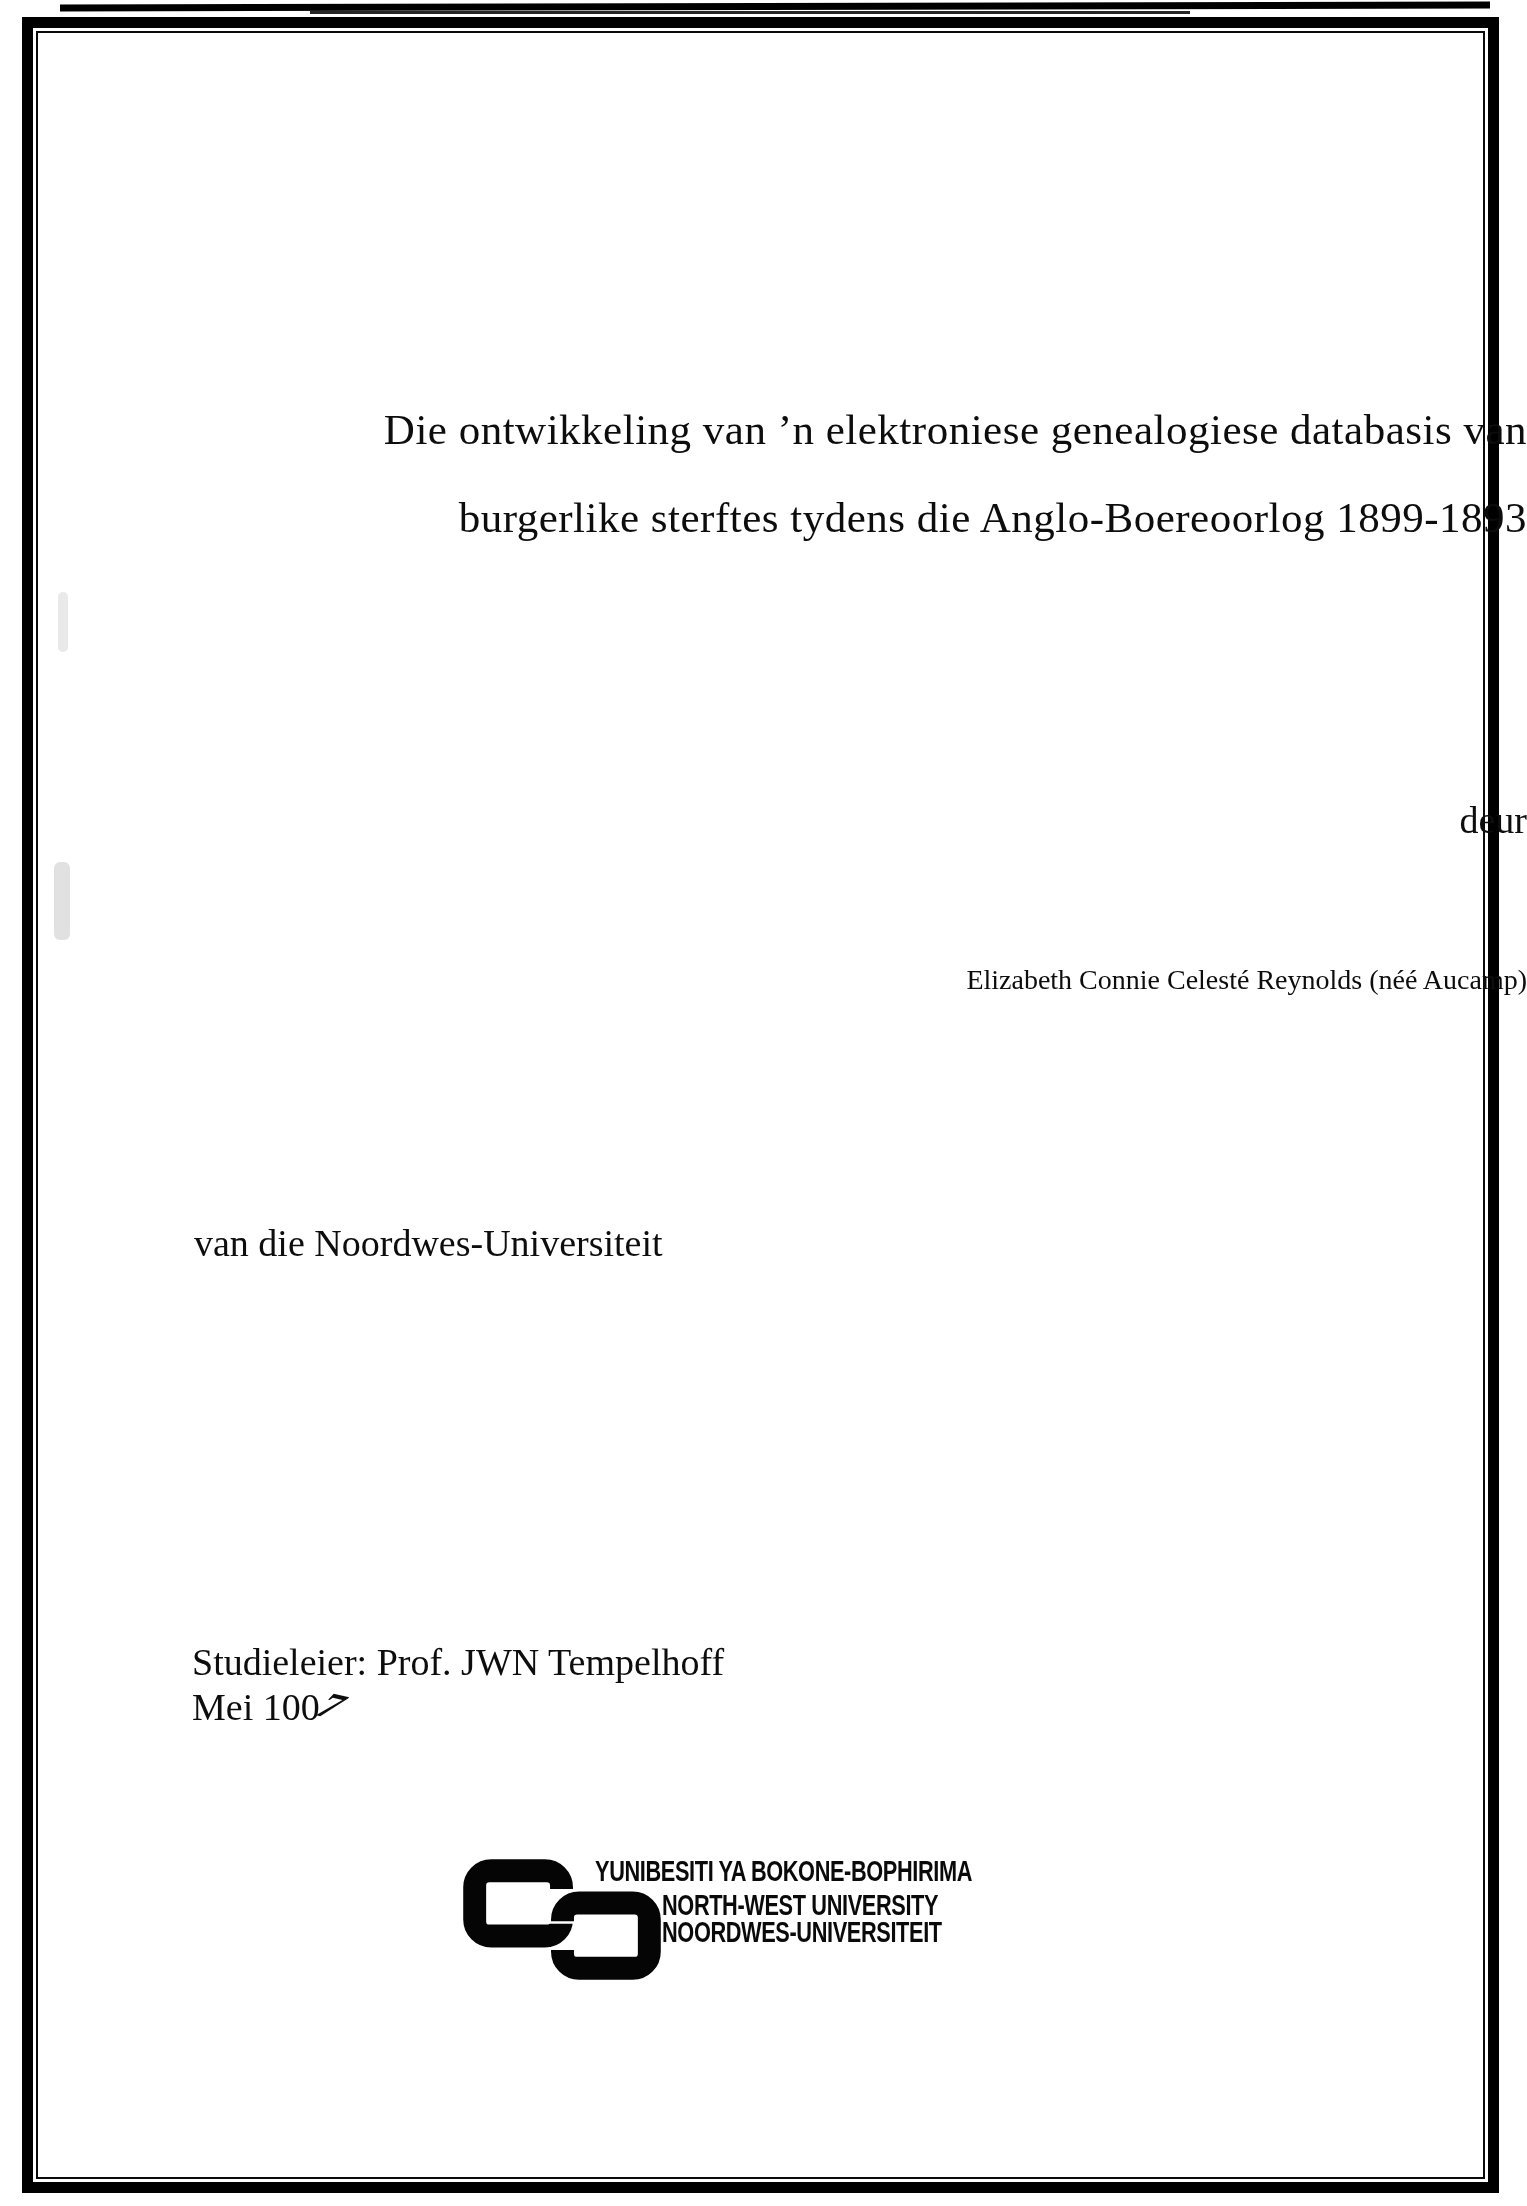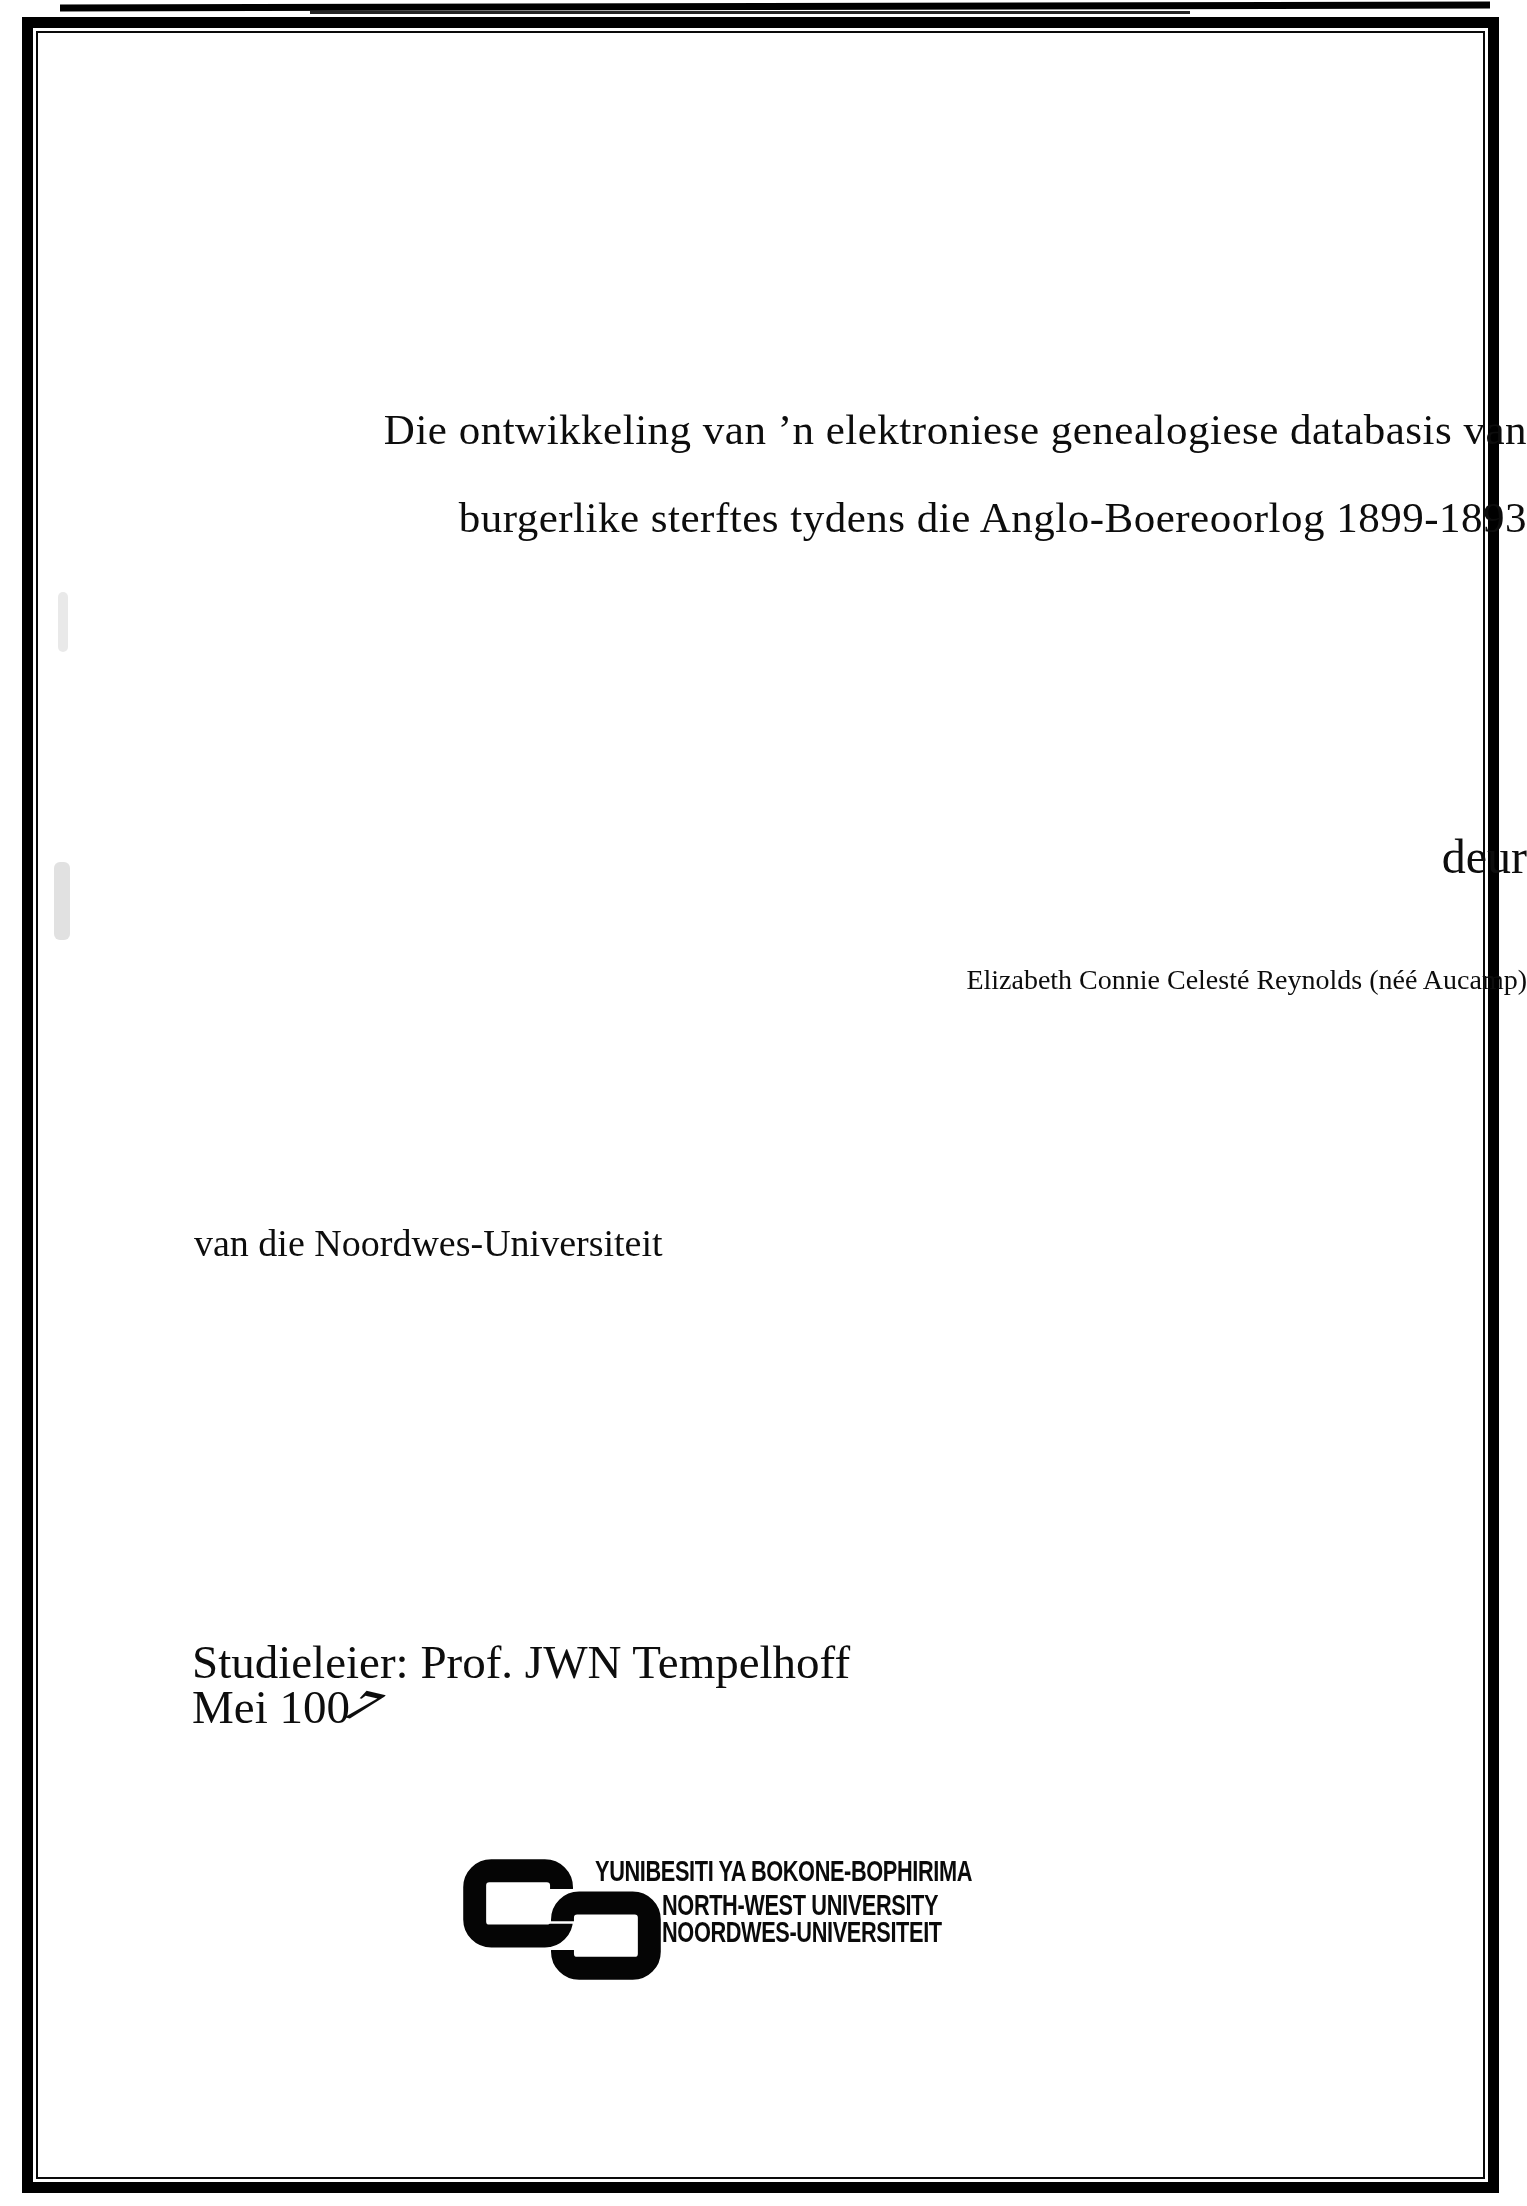--- a/index.html
+++ b/index.html
@@ -22,31 +22,31 @@
   .frame-inner{position:absolute;left:3px;top:3px;right:3px;bottom:3px;
          border:2px solid #0a0a0a;}
 
   
   .centered{position:absolute;left:30px;width:1497px;text-align:right;}
 
   .title{top:386px;margin:0;font-size:43px;font-weight:400;
          letter-spacing:.5px;line-height:88px;}
   .tline{display:block;}
 
-  .byline{top:837px;font-size:48px;line-height:40px;}
+  .byline{top:800px;font-size:38px;line-height:40px;}
 
   .author{top:958px;font-size:28px;line-height:44px;}
 
   .declaration{position:absolute;left:194px;top:1222px;width:1168px;margin:0;
          font-size:38px;line-height:43px;}
   .dline{display:block;}
   .dline-justify{text-align:justify;text-align-last:justify;}
   .em{font-style:italic;}
 
-  .supervisor{position:absolute;left:192px;top:1640px;font-size:47px;line-height:45px;}
+  .supervisor{position:absolute;left:192px;top:1640px;font-size:38px;line-height:45px;}
   .sline{display:block;}
   .seven{display:inline-block;transform:rotate(13deg) skewX(-30deg) translateY(-2px);
          font-weight:700;}
 
   
   .logo{position:absolute;left:462px;top:1856px;width:560px;height:135px;}
   .mark{position:absolute;left:0;top:2px;width:200px;height:123px;}
   .mark path{fill:#050505;stroke:#ffffff;stroke-width:2.5;}
   .ltext{position:absolute;font-family:"Liberation Sans", sans-serif;
          font-weight:700;font-size:29px;line-height:29px;color:#0a0a0a;

